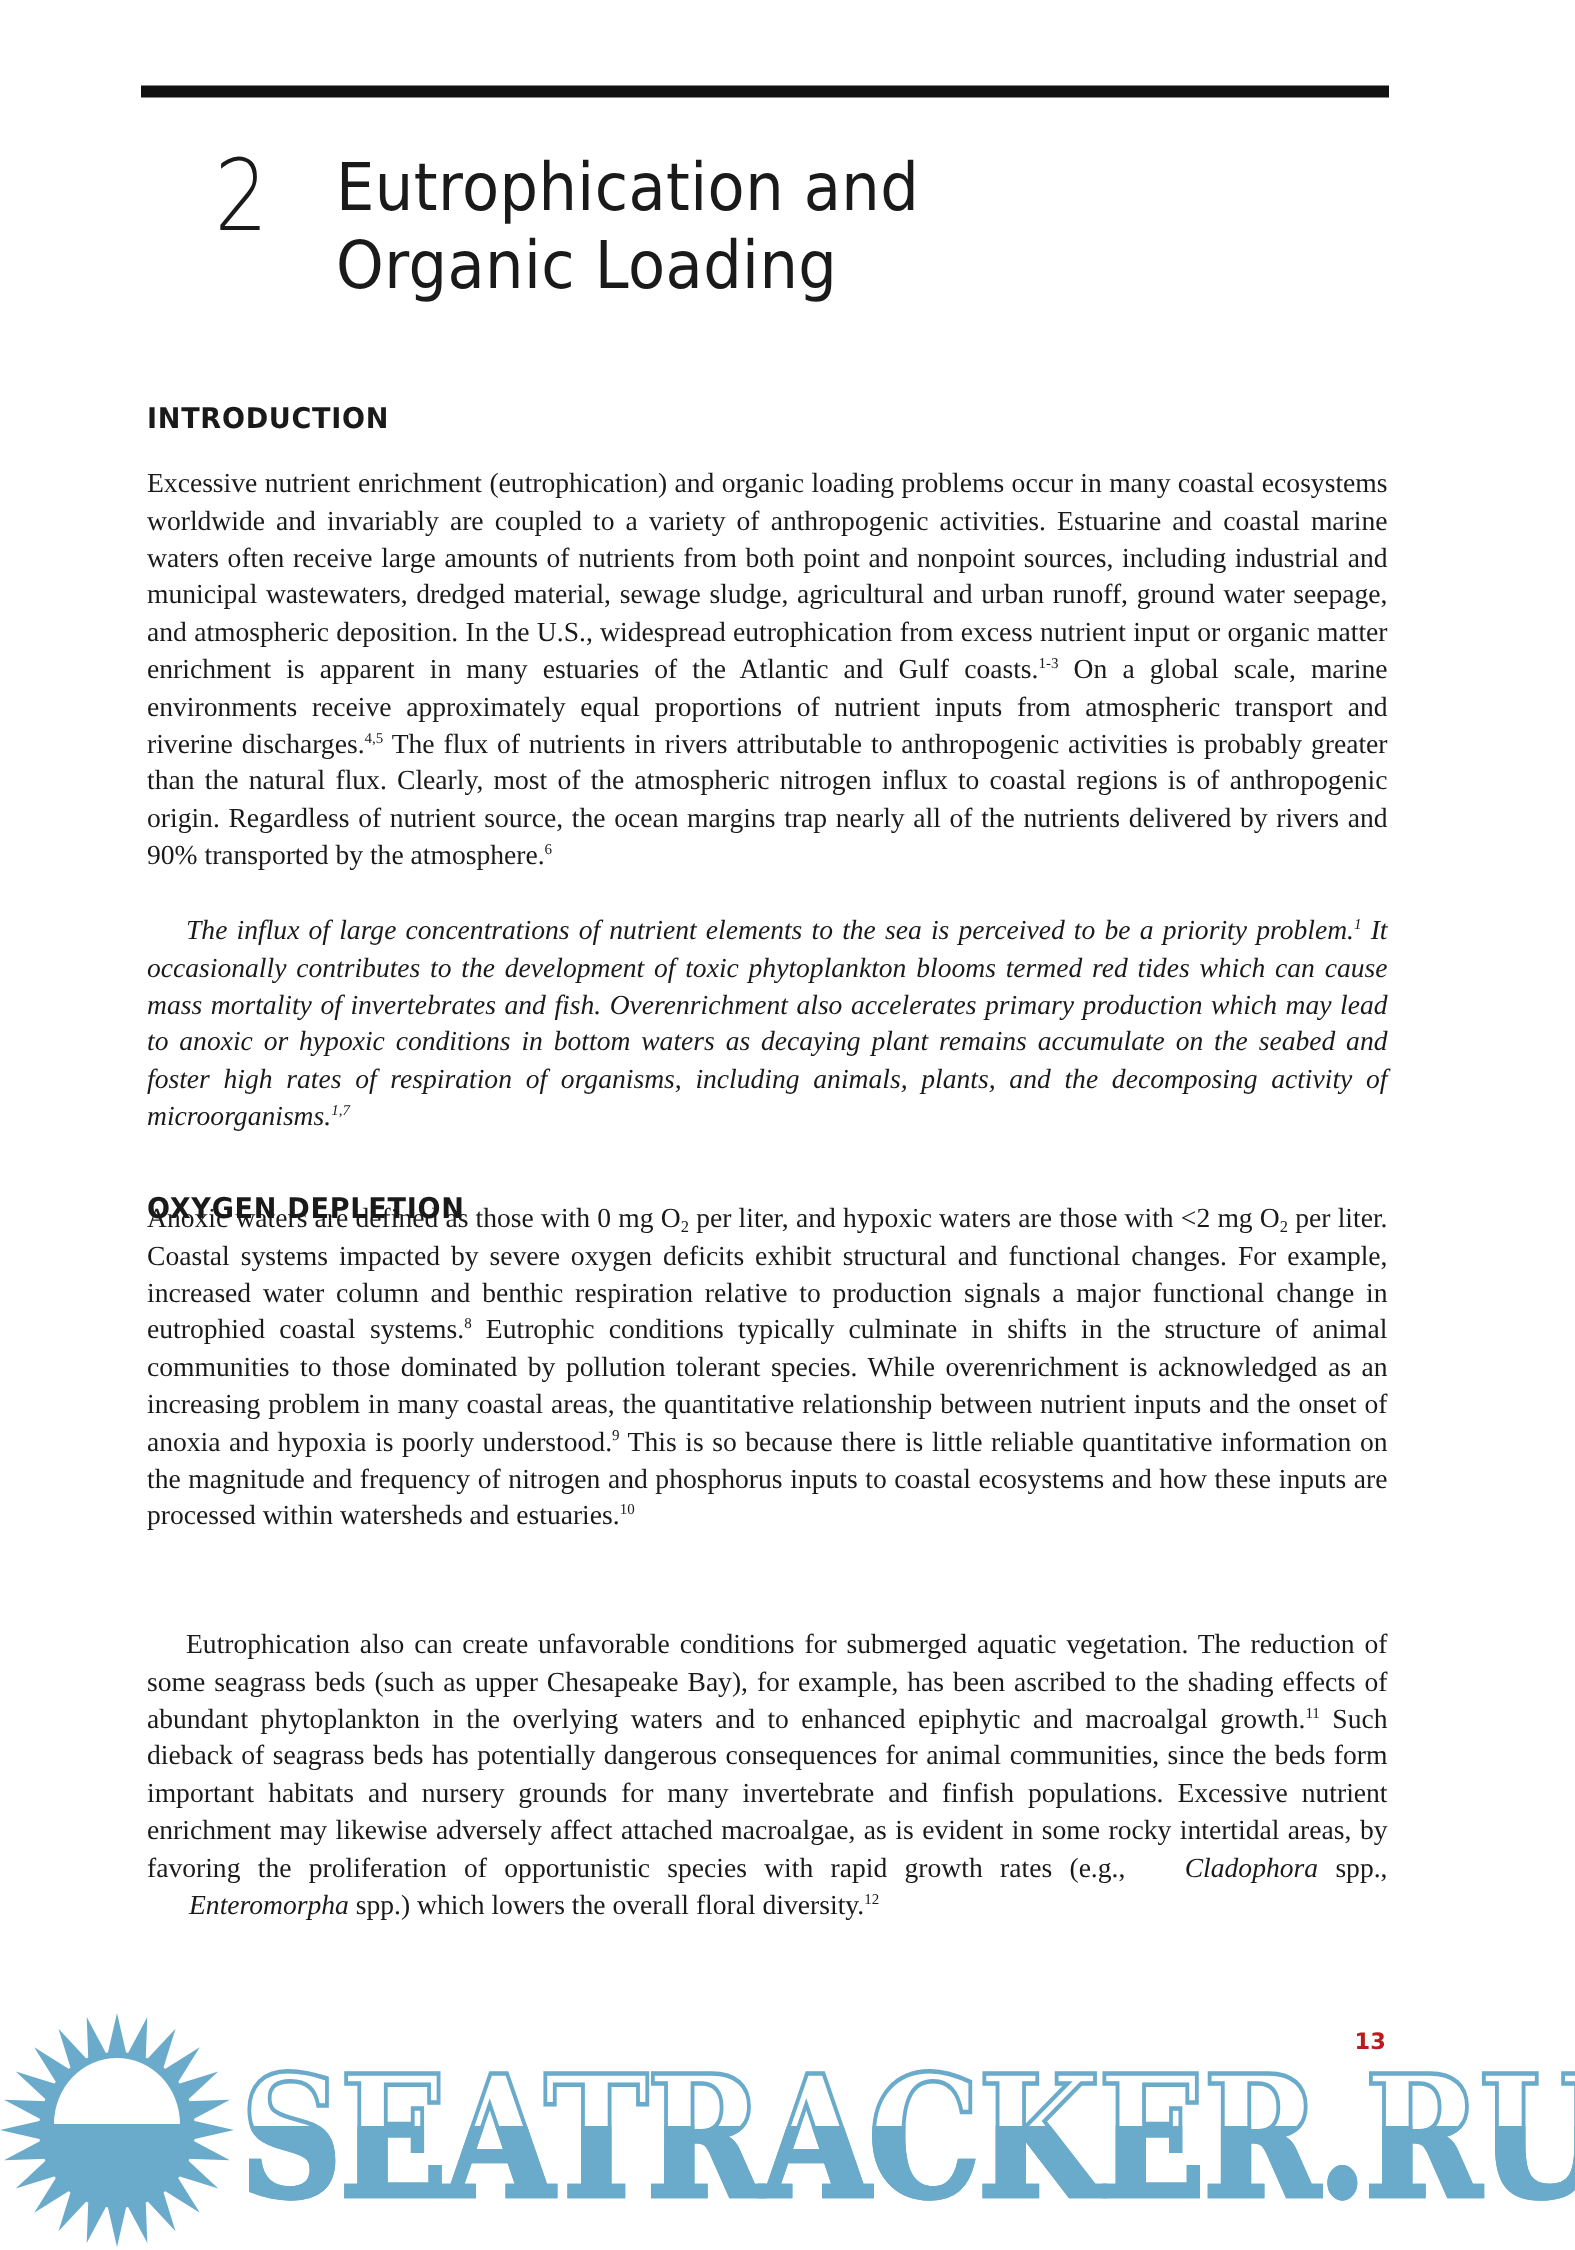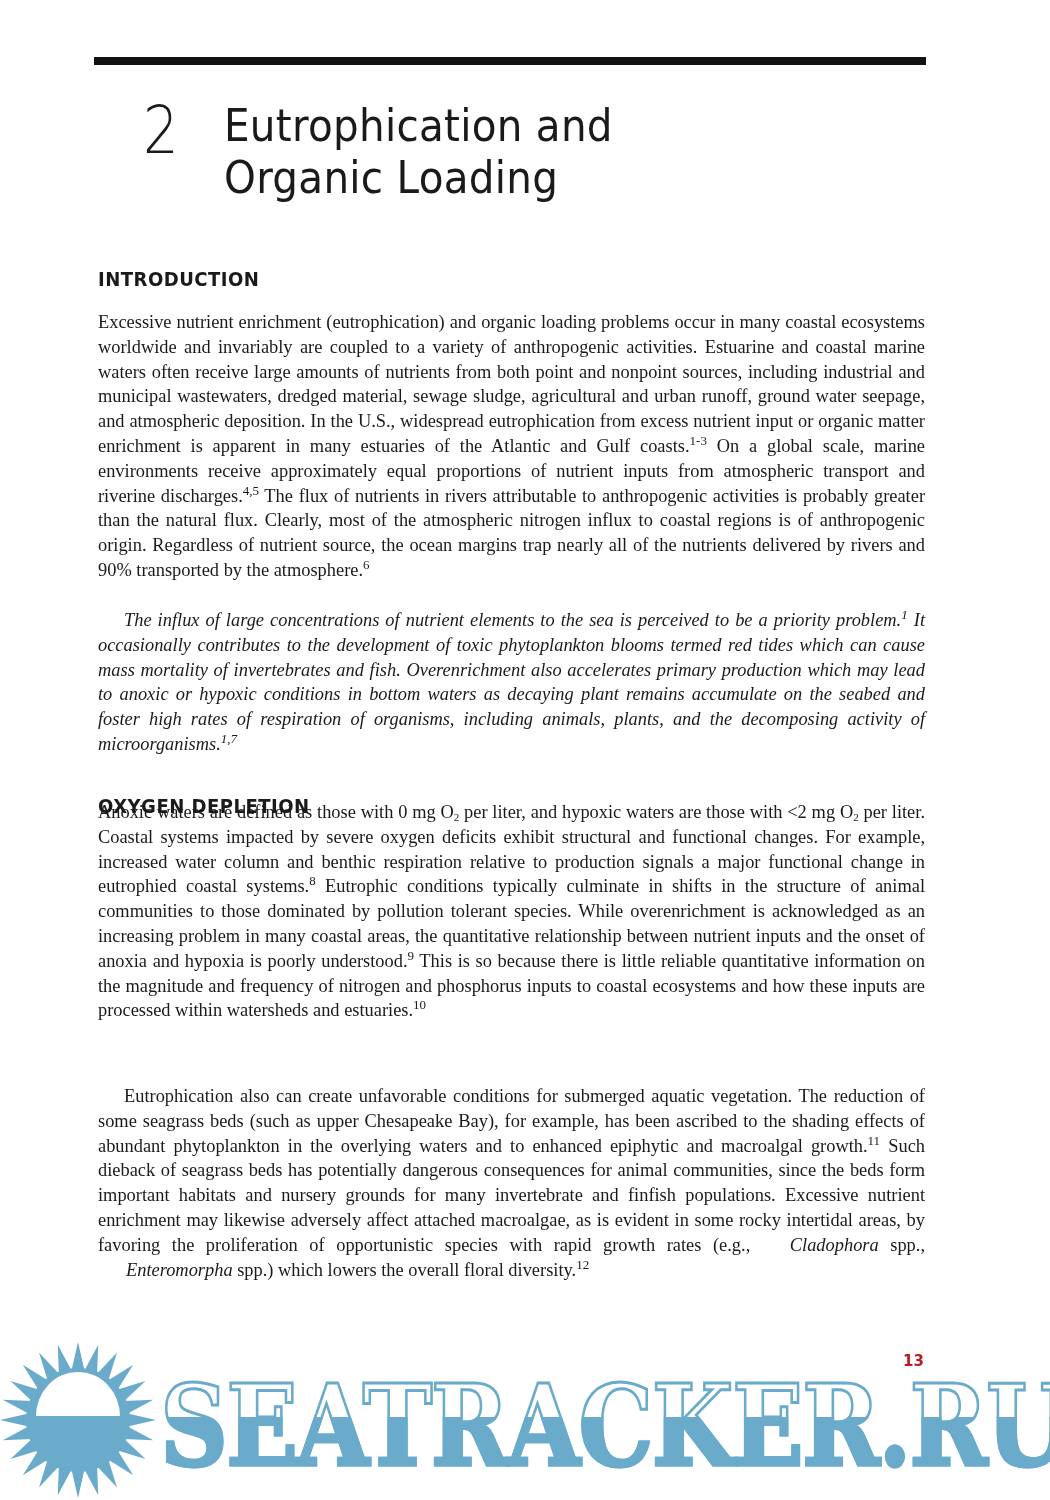--- a/index.html
+++ b/index.html
@@ -34,21 +34,21 @@
       position: absolute; left: 98px; width: 827px;
       font-size: 18.4px; line-height: 24.8px; text-align: justify;
       color: #1a1a1a;
     }
     .p-intro1 { top: 310px; }
     .p-intro2 { top: 608px; font-style: italic; }
     .p-oxy1 { top: 800px; }
     .p-oxy2 { top: 1084px; }
     .body-text p { margin: 0; }
     .indent { text-indent: 26px; }
-    sup { font-size: 13px; line-height: 0; vertical-align: 7px; }
+    sup { font-size: 10px; line-height: 0; vertical-align: 7px; }
     sub { font-size: 11px; line-height: 0; vertical-align: -3px; }
     em { font-style: italic; margin-left: 28px; }
     .page-number {
       position: absolute; left: 903px; top: 1352px;
       font-family: "DejaVu Sans", sans-serif; font-weight: bold; font-size: 15px; color: #b91c1c;
     }
     .watermark {
       position: absolute; left: 0; top: 1340px; width: 1050px; height: 160px;
     }
     .wm-logo { position: absolute; left: 0; top: 0; width: 160px; height: 160px; }

